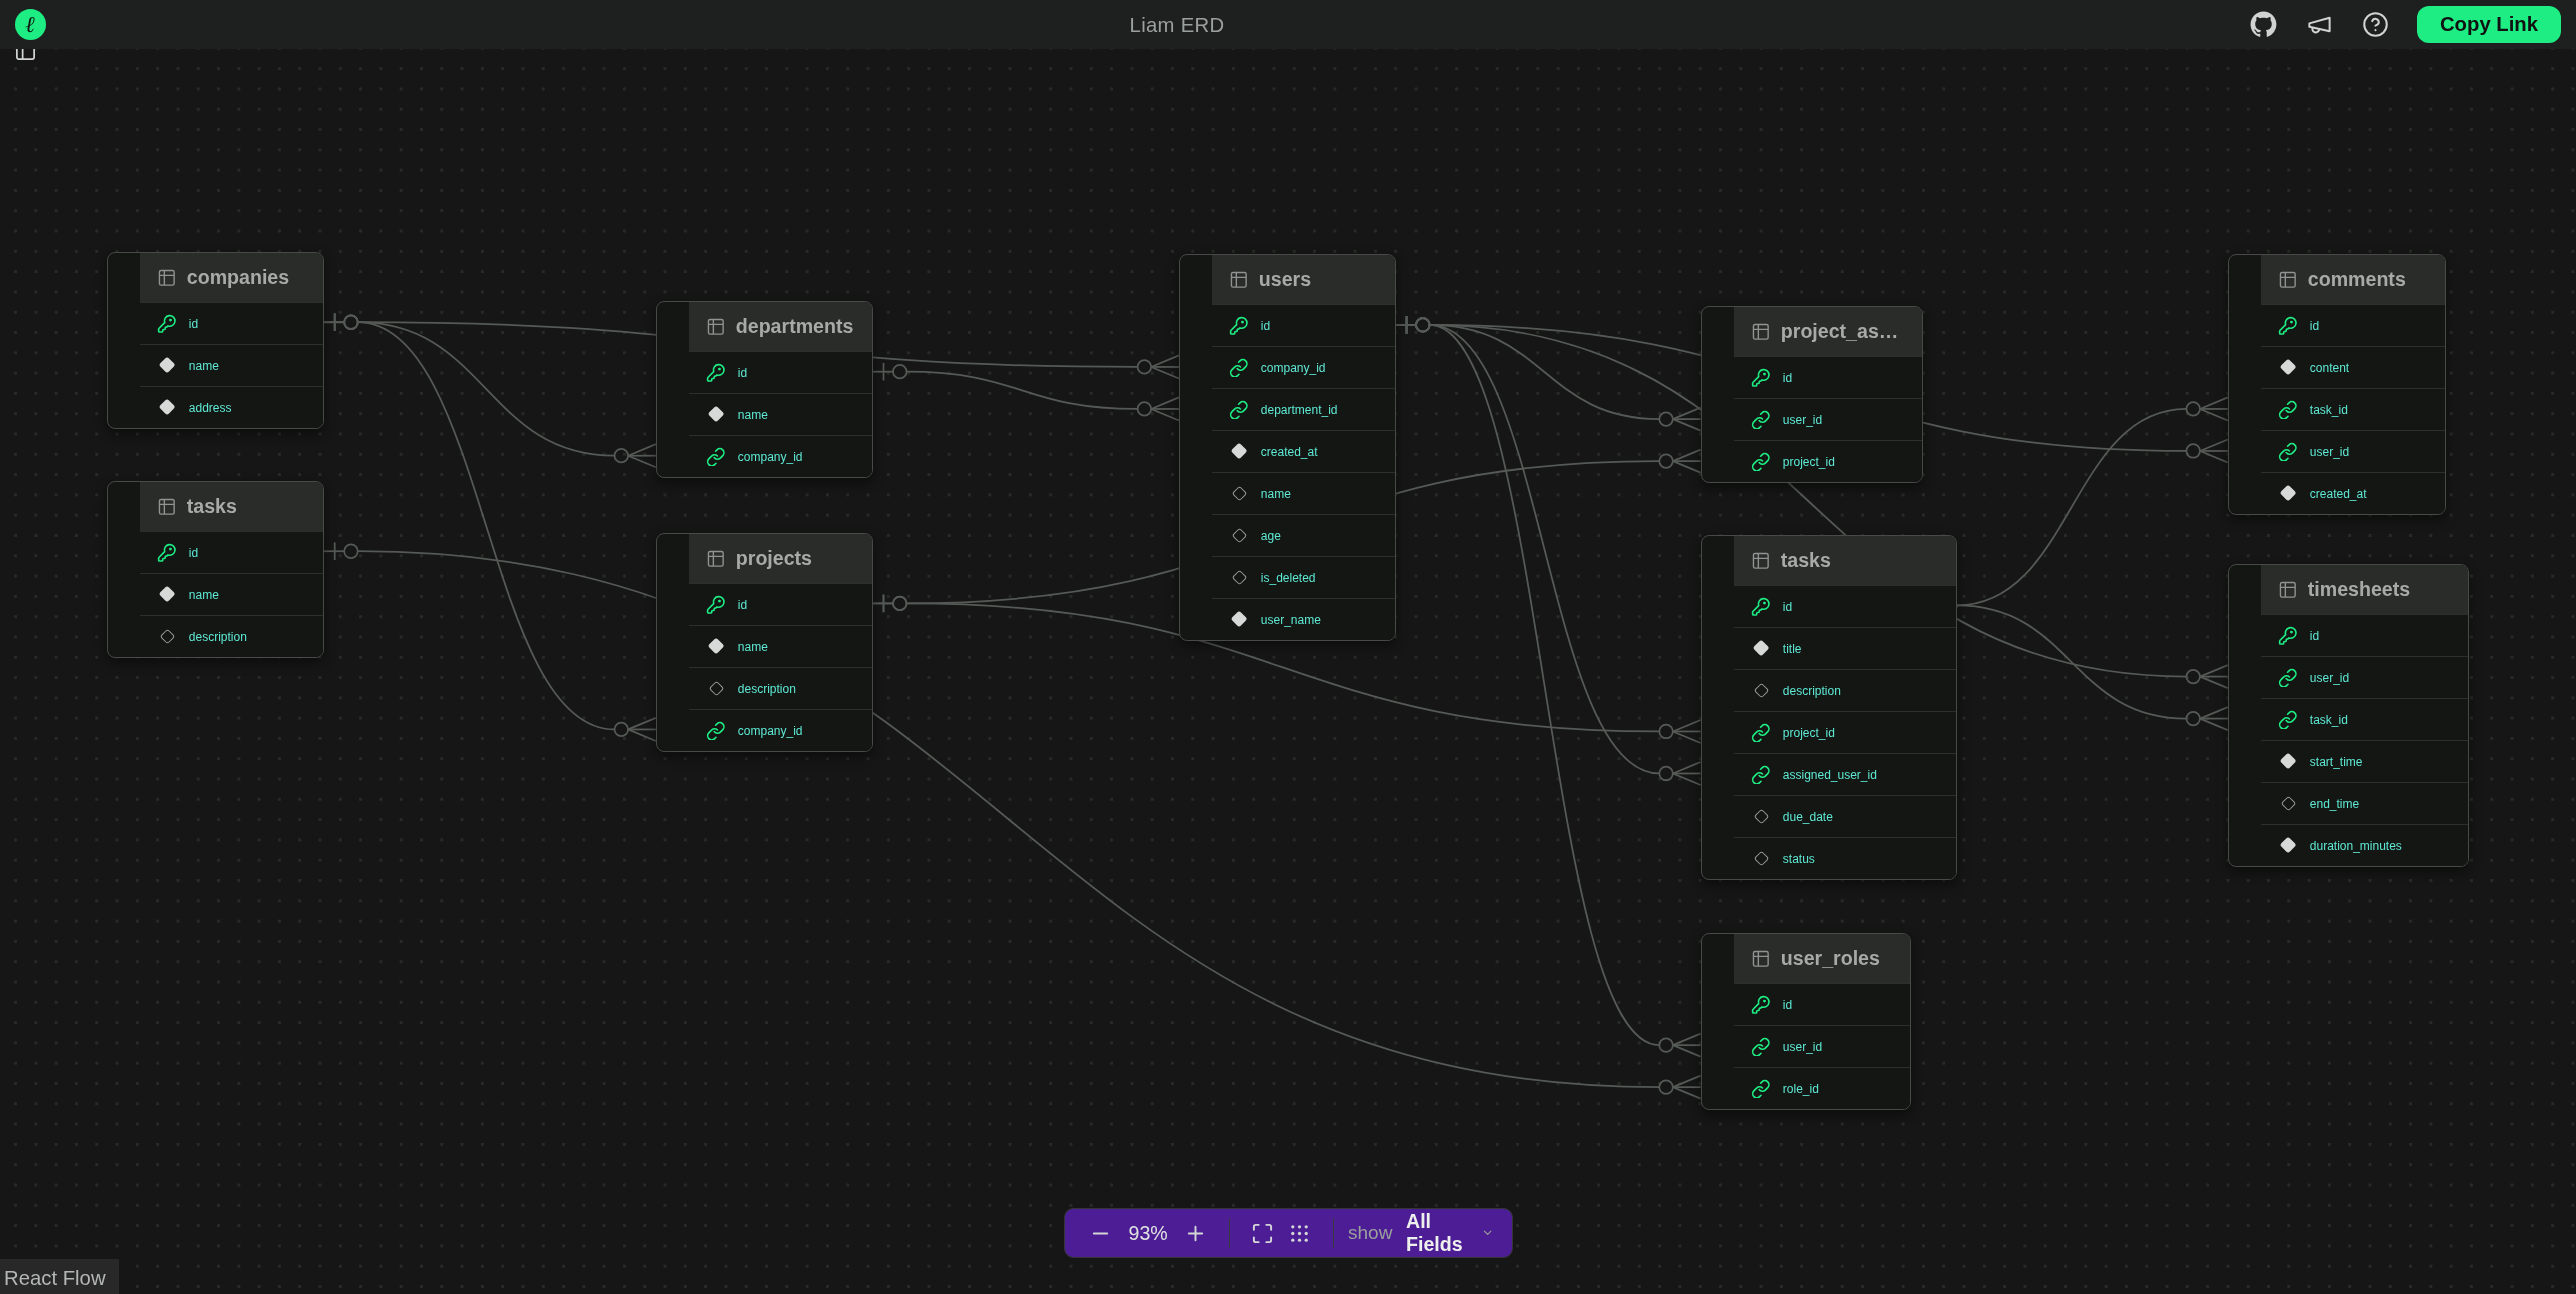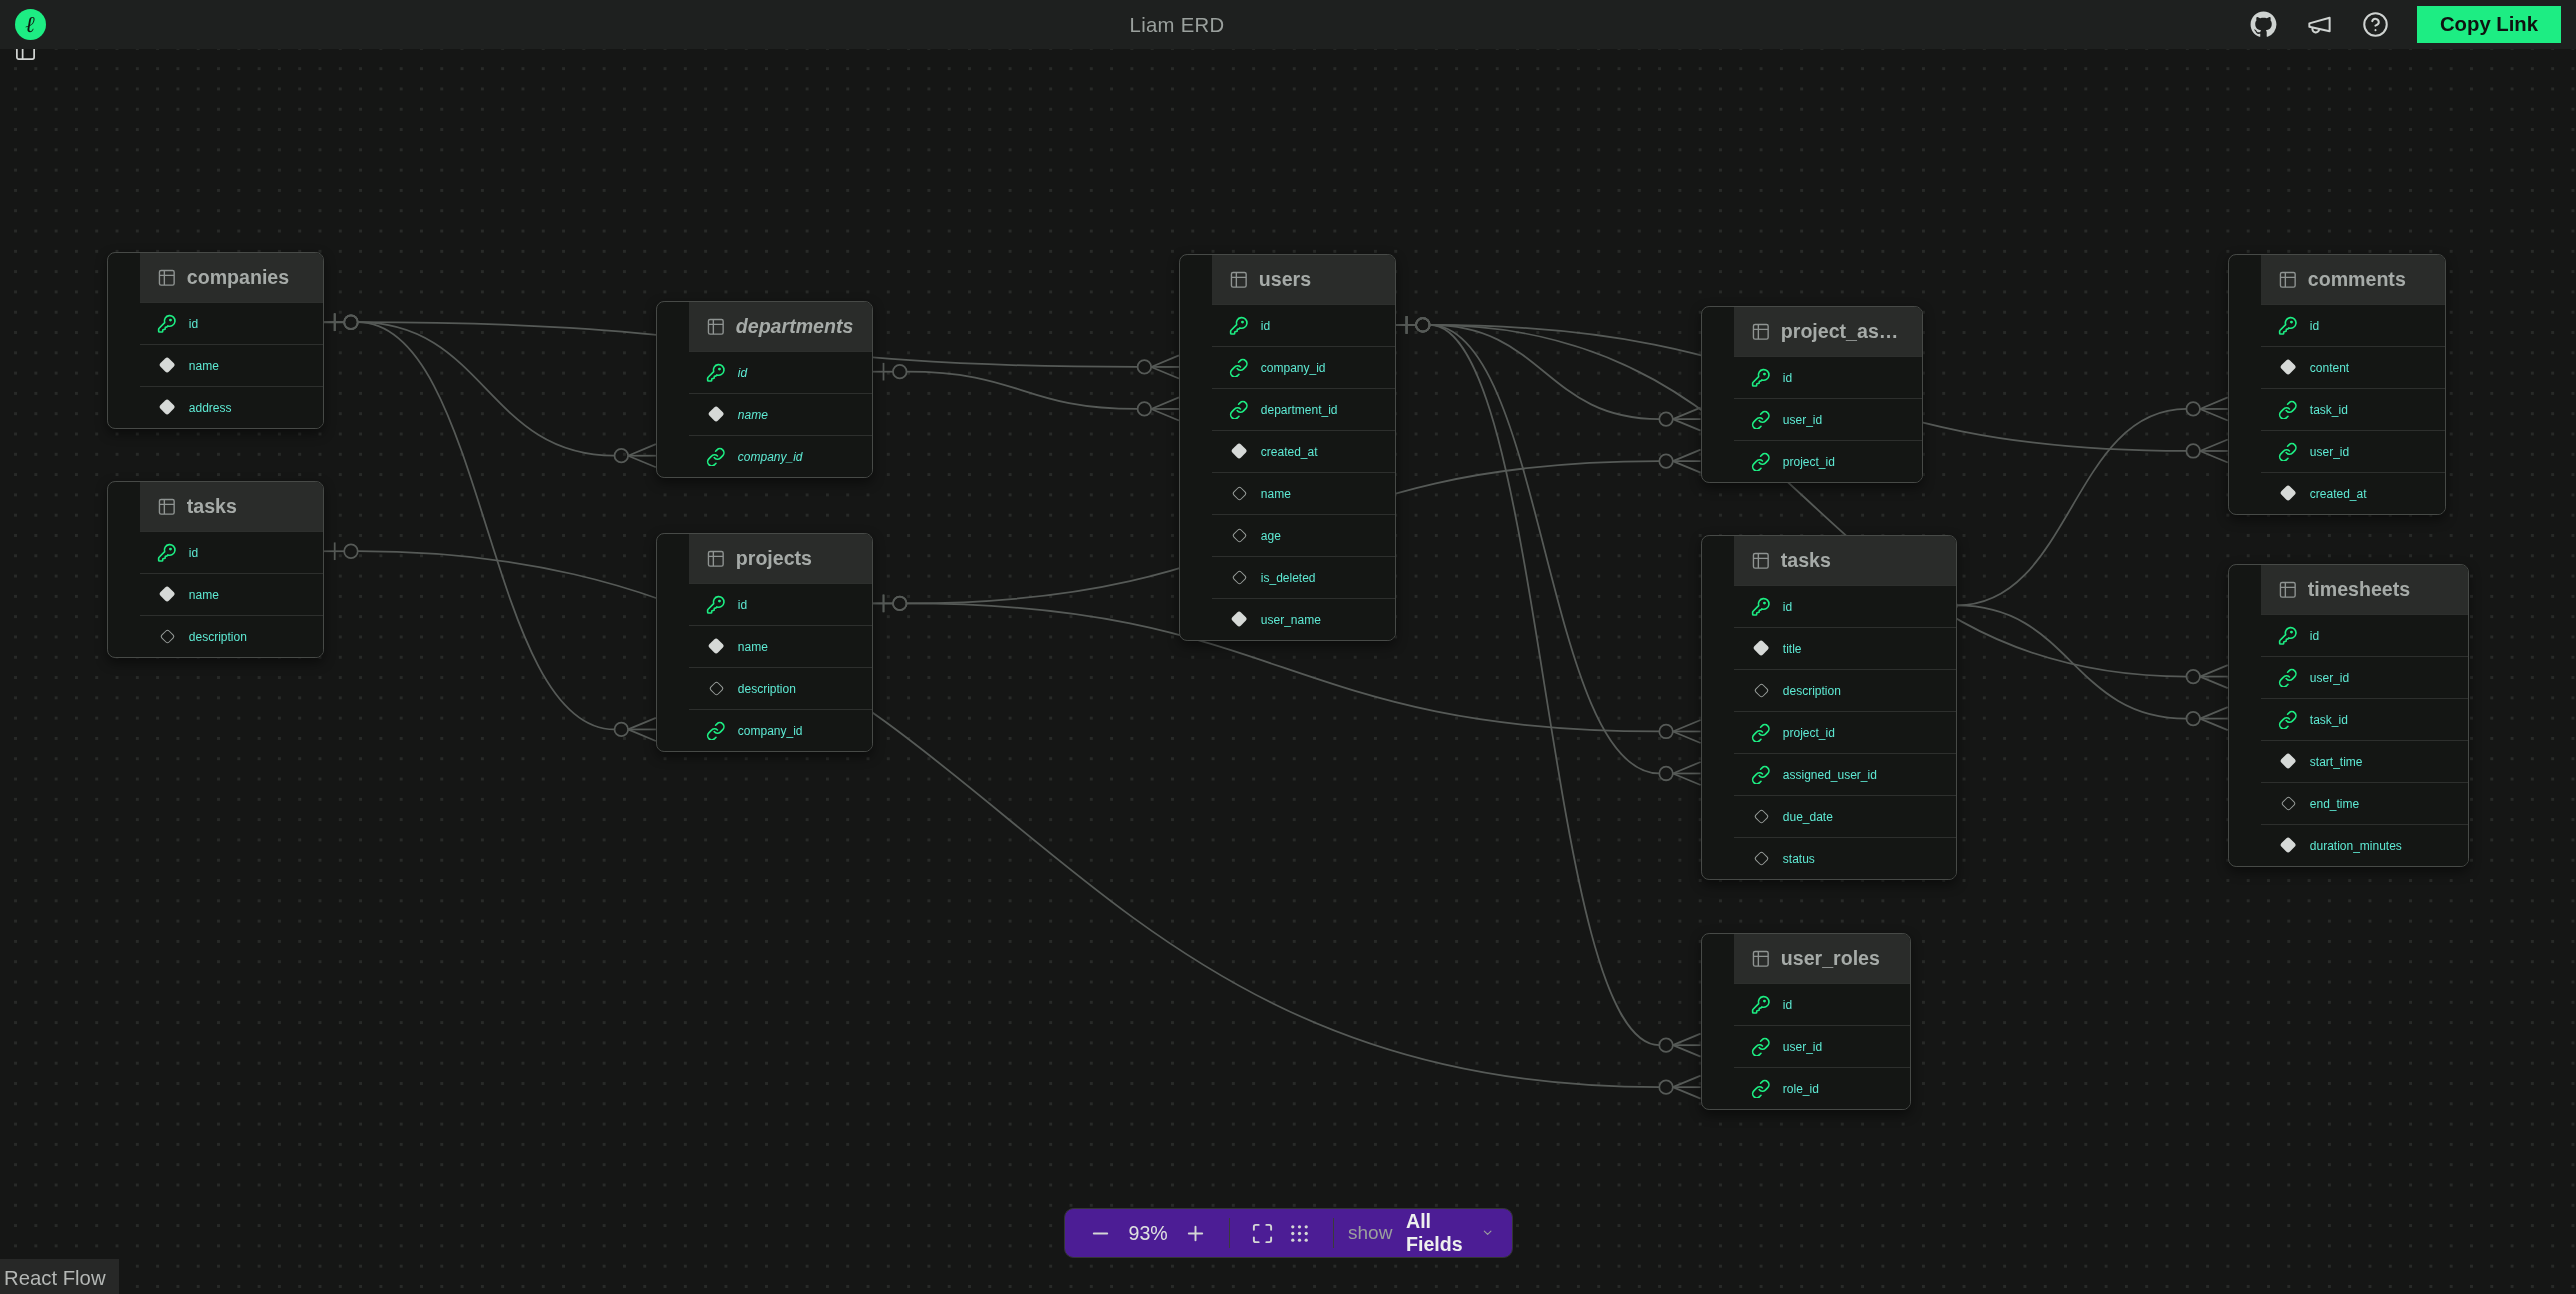--- a/index.html
+++ b/index.html
@@ -14,21 +14,21 @@
   .logo-glyph{ font-family:"DejaVu Serif",serif; font-weight:bold; font-style:italic;
     font-size:23px; color:#10140f; transform:translateY(-0.7px); }
   .app-title{ position:absolute; left:1177px; top:50%; transform:translate(-50%,-50%);
     color:#9aa09d; font-size:20.3px; font-weight:500; letter-spacing:0.3px; }
   .header-right{ position:absolute; right:0; top:0; height:49px; display:flex;
     align-items:center; gap:26px; padding-right:15px; }
   .hicon{ width:30px; height:30px; color:#cfd3d1; display:flex; align-items:center;
     justify-content:center; cursor:pointer; }
   .hicon svg{ width:27px; height:27px; }
   .copy-link-btn{ height:37px; padding:0 23px; background:#1ded83; border:none;
-    border-radius:0; color:#0f1210; font-size:20.3px; font-weight:700;
+    border-radius:12px; color:#0f1210; font-size:20.3px; font-weight:700;
     font-family:inherit; cursor:pointer; }
 
   
   .erd-canvas{ position:absolute; left:0; top:49px; width:2576px; height:1245px;
     background-color:#151615;
     background-image:radial-gradient(#282a28 1.5px, transparent 1.5px);
     background-size:20.3px 20.3px; background-position:5.4px 9.5px; }
   .panel-toggle{ position:absolute; left:13.6px; top:39px; width:23px; height:23px;
     color:#d2d5d3; cursor:pointer; z-index:20; }
   .panel-toggle svg{ width:23px; height:23px; }
@@ -307,21 +307,21 @@
           </span>
           <span class="col-name">name</span>
         </div>
         <div class="tbl-row">
           <span class="col-ico">
             <span class="diamond-outline"></span>
           </span>
           <span class="col-name">description</span>
         </div>
       </div>
-      <div class="tbl" style="left: 656px; top: 252px; width: 217px; font-style: italic;">
+      <div class="tbl" style="left: 656px; top: 252px; width: 217px;">
         <div class="tbl-header">
           <span class="col-ico">
             <svg viewBox="0 0 24 24" fill="none" stroke="currentColor" stroke-width="1.7" stroke-linecap="round" stroke-linejoin="round">
               <path d="M9 3H5a2 2 0 0 0-2 2v4m6-6h10a2 2 0 0 1 2 2v4M9 3v18m0 0h10a2 2 0 0 0 2-2V9M9 21H5a2 2 0 0 1-2-2V9m0 0h18"></path>
             </svg>
           </span>
           <span class="tbl-name">departments</span>
         </div>
         <div class="tbl-row">
           <span class="col-ico ico-green">

